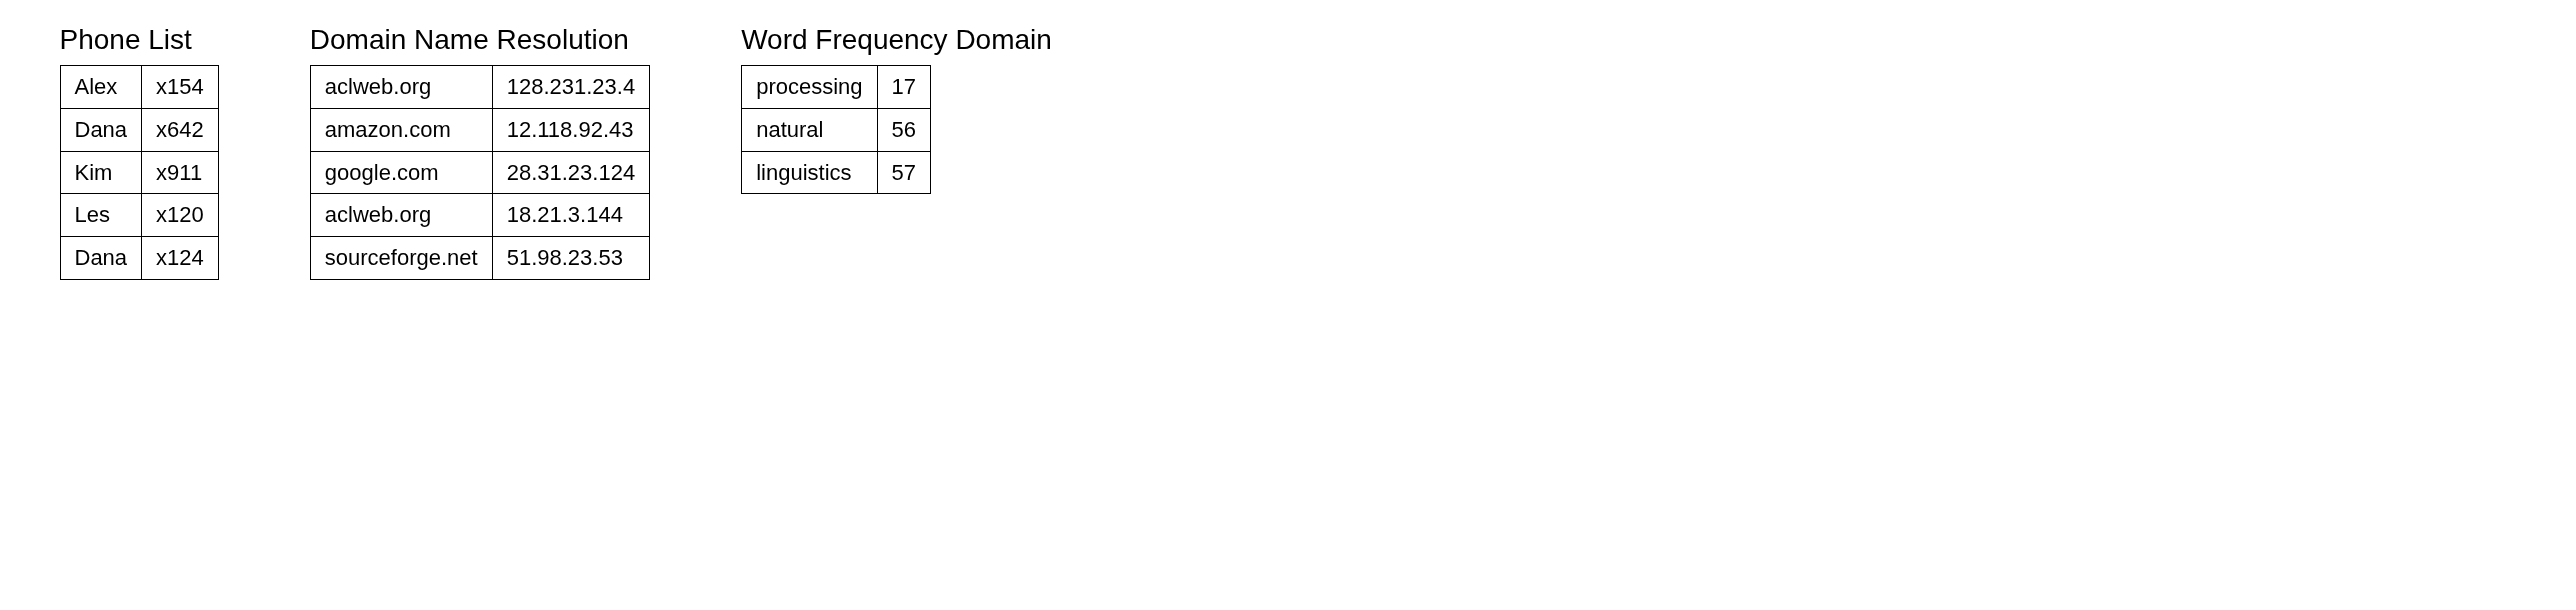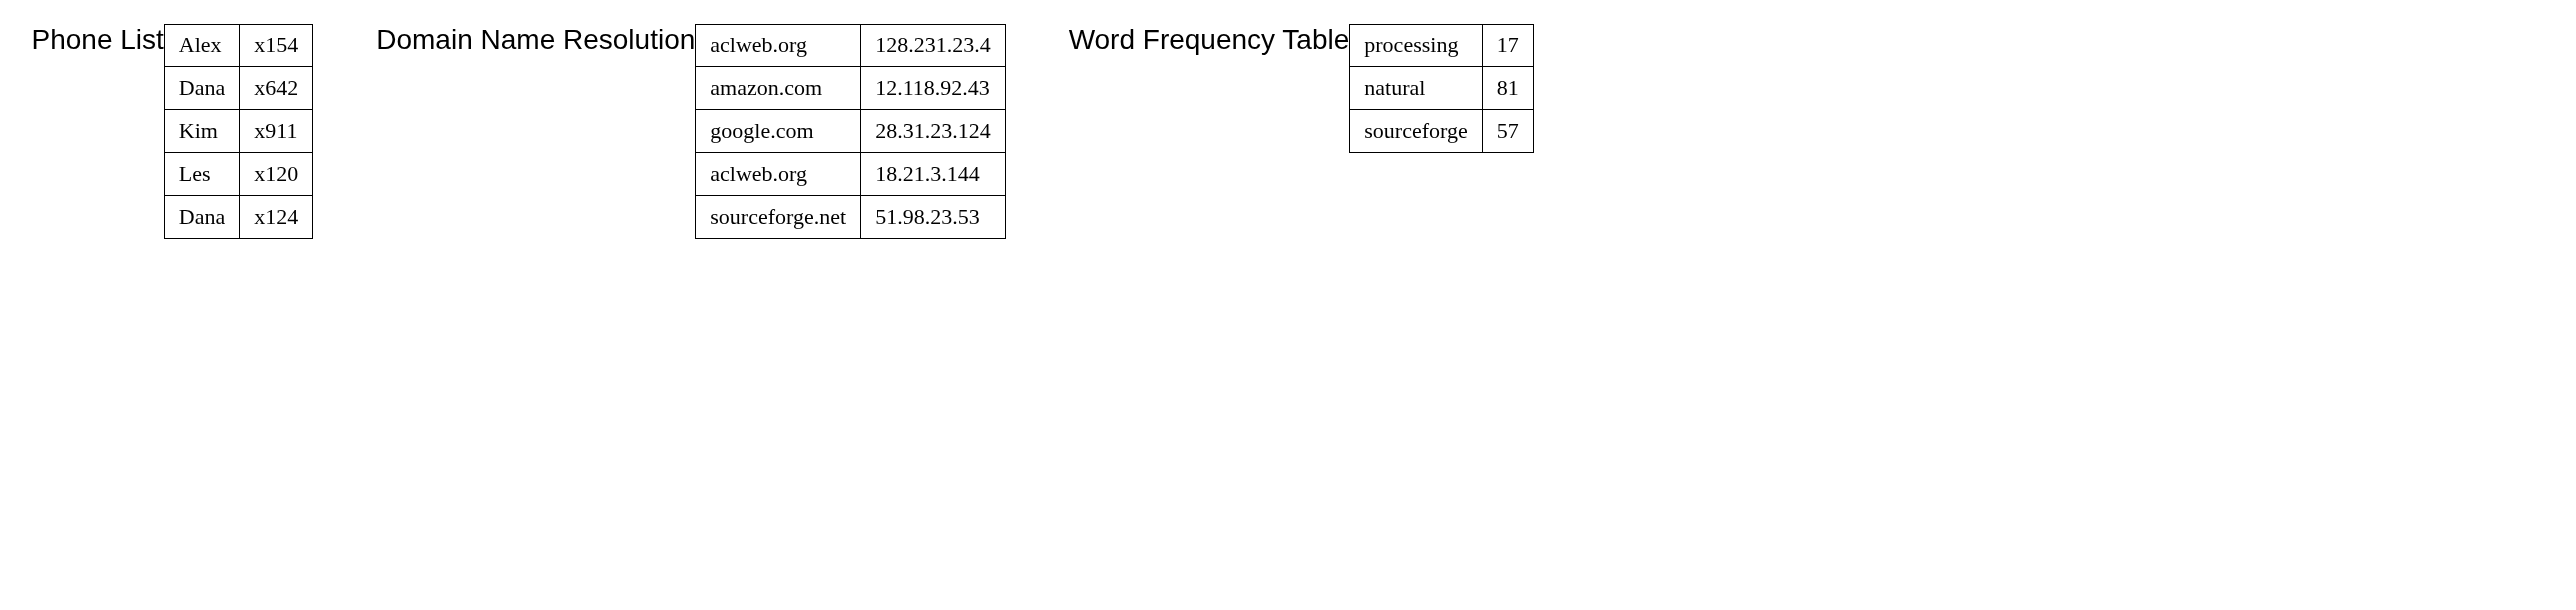--- a/index.html
+++ b/index.html
@@ -15,34 +15,36 @@
       flex-direction: row;
       align-items: flex-start;
       justify-content: flex-start;
       padding: 23.6px 31.5px;
       gap: 63px;
       min-height: 100vh;
     }
 
     .section {
       display: flex;
+      flex-direction: column;
       align-items: flex-start;
+      margin-left: 28px;
     }
 
     .section-title {
       font-family: Arial, Helvetica, sans-serif;
       font-size: 28px;
       font-weight: normal;
       margin-bottom: 9.5px;
       white-space: nowrap;
     }
 
     table {
       border-collapse: collapse;
-      font-family: Liberation Serif, serif;
+      font-family: Liberation Sans, sans-serif;
       font-size: 22px;
     }
 
     td {
       border: 1.6px solid #000000;
       padding: 7.9px 14px;
       white-space: nowrap;
     }
   </style>
 </head>
@@ -98,31 +100,31 @@
         </tr>
         <tr>
           <td>sourceforge.net</td>
           <td>51.98.23.53</td>
         </tr>
       </tbody>
   </table>
 </div>
 
 <div class="section">
-  <div class="section-title">Word Frequency Table</div>
+  <div class="section-title">Word Frequency Domain</div>
   <table>
     <tbody id="word-frequency-body">
         <tr>
           <td>processing</td>
           <td>17</td>
         </tr>
         <tr>
           <td>natural</td>
-          <td>81</td>
+          <td>56</td>
         </tr>
         <tr>
-          <td>sourceforge</td>
+          <td>linguistics</td>
           <td>57</td>
         </tr>
       </tbody>
   </table>
 </div>
 
 
 </body></html>

